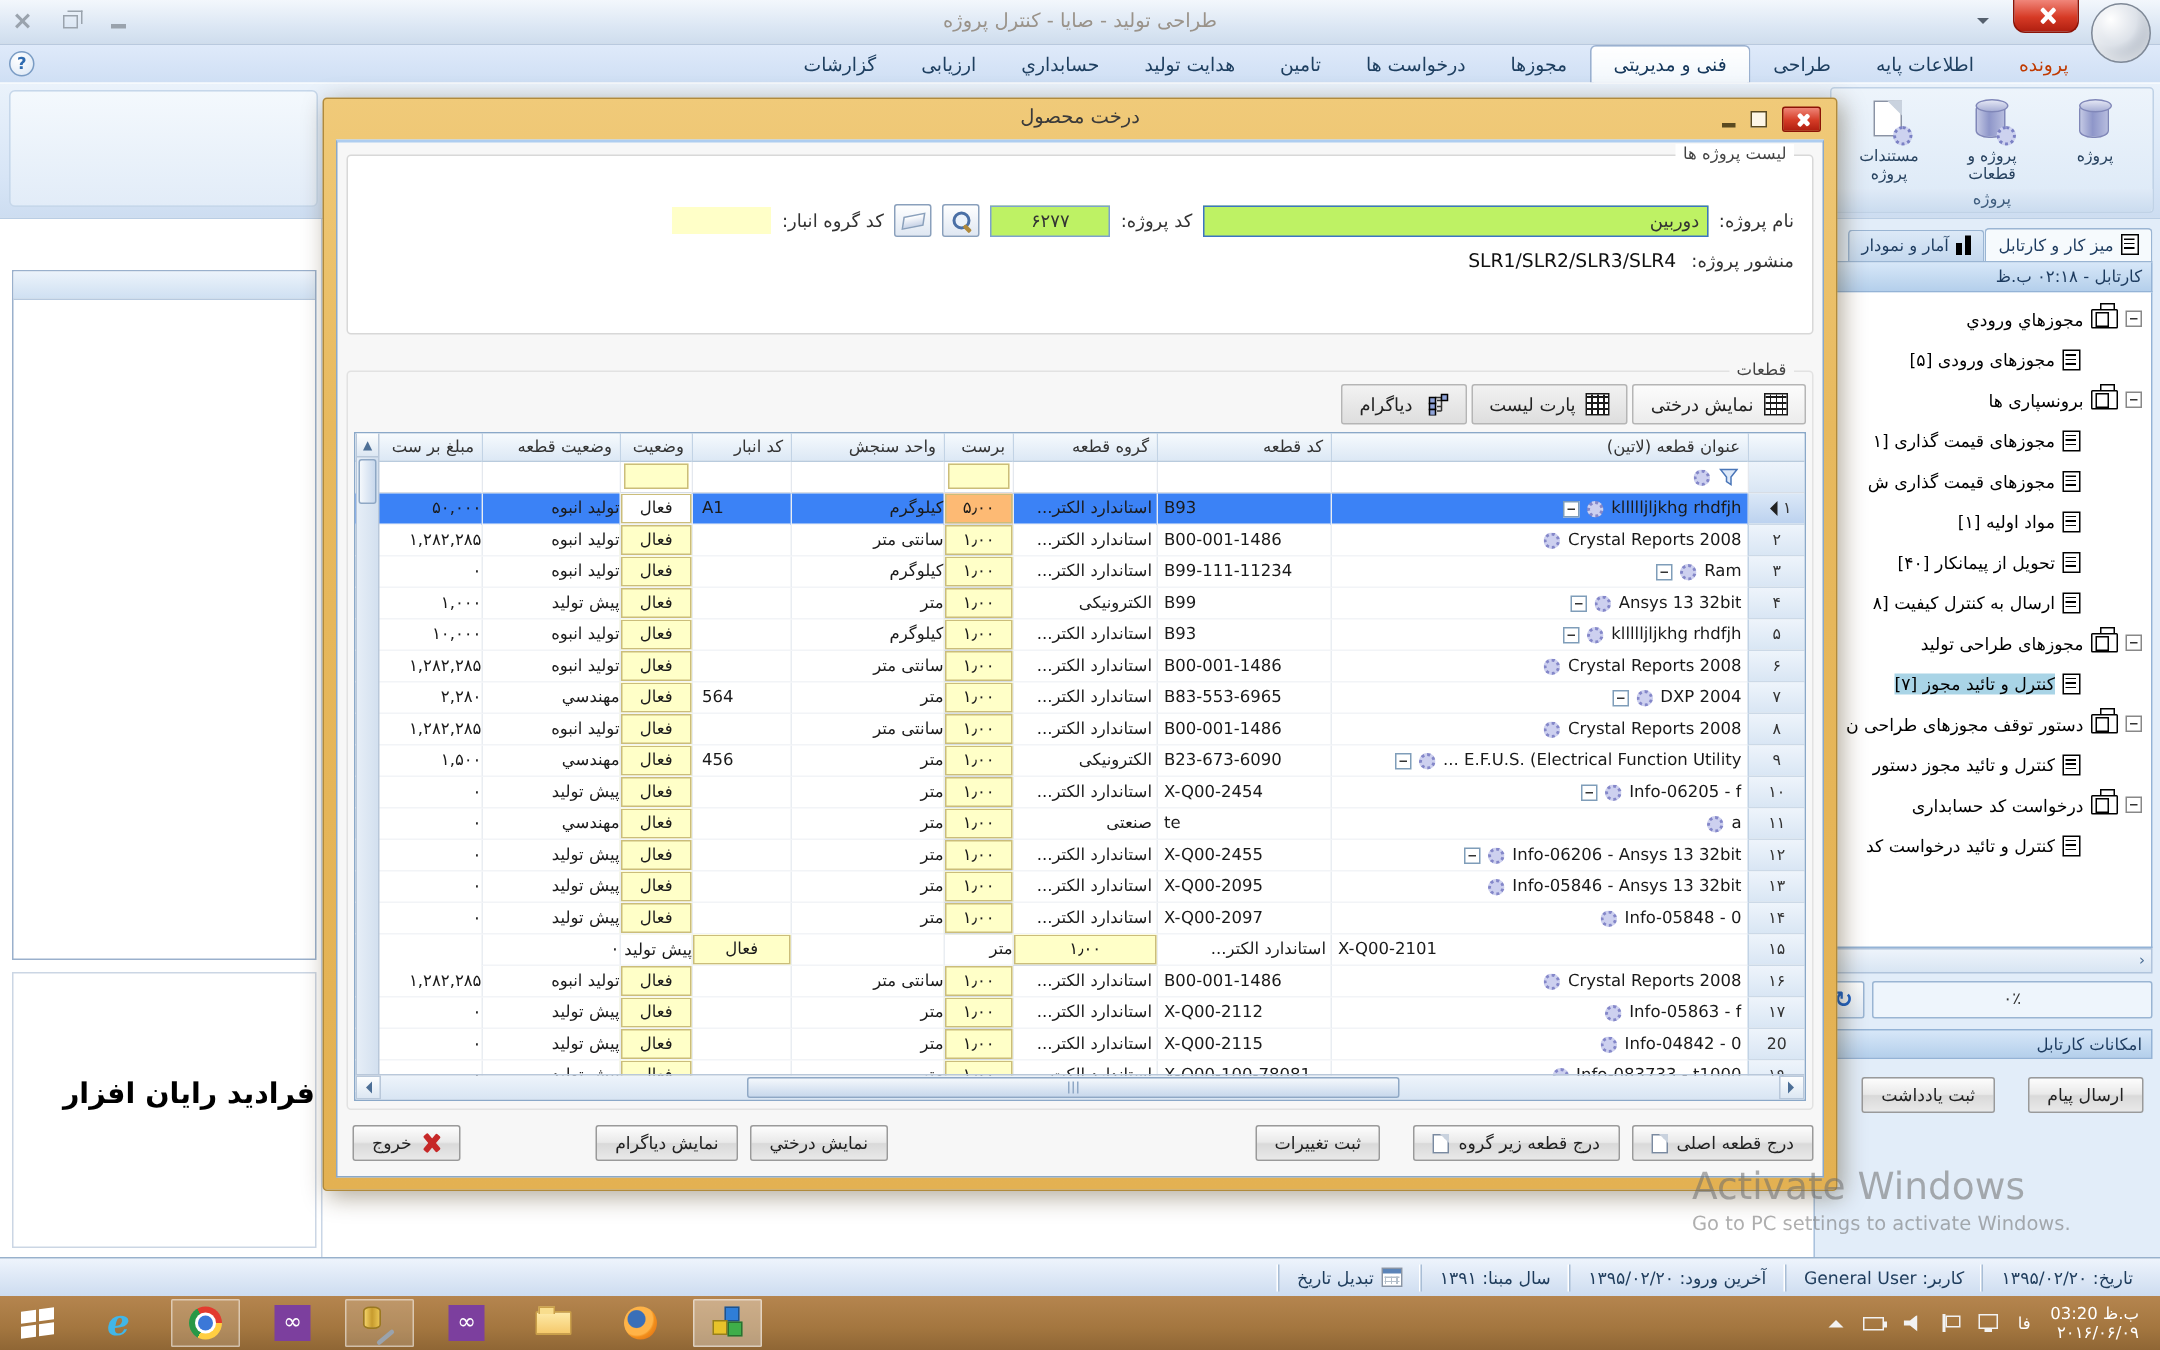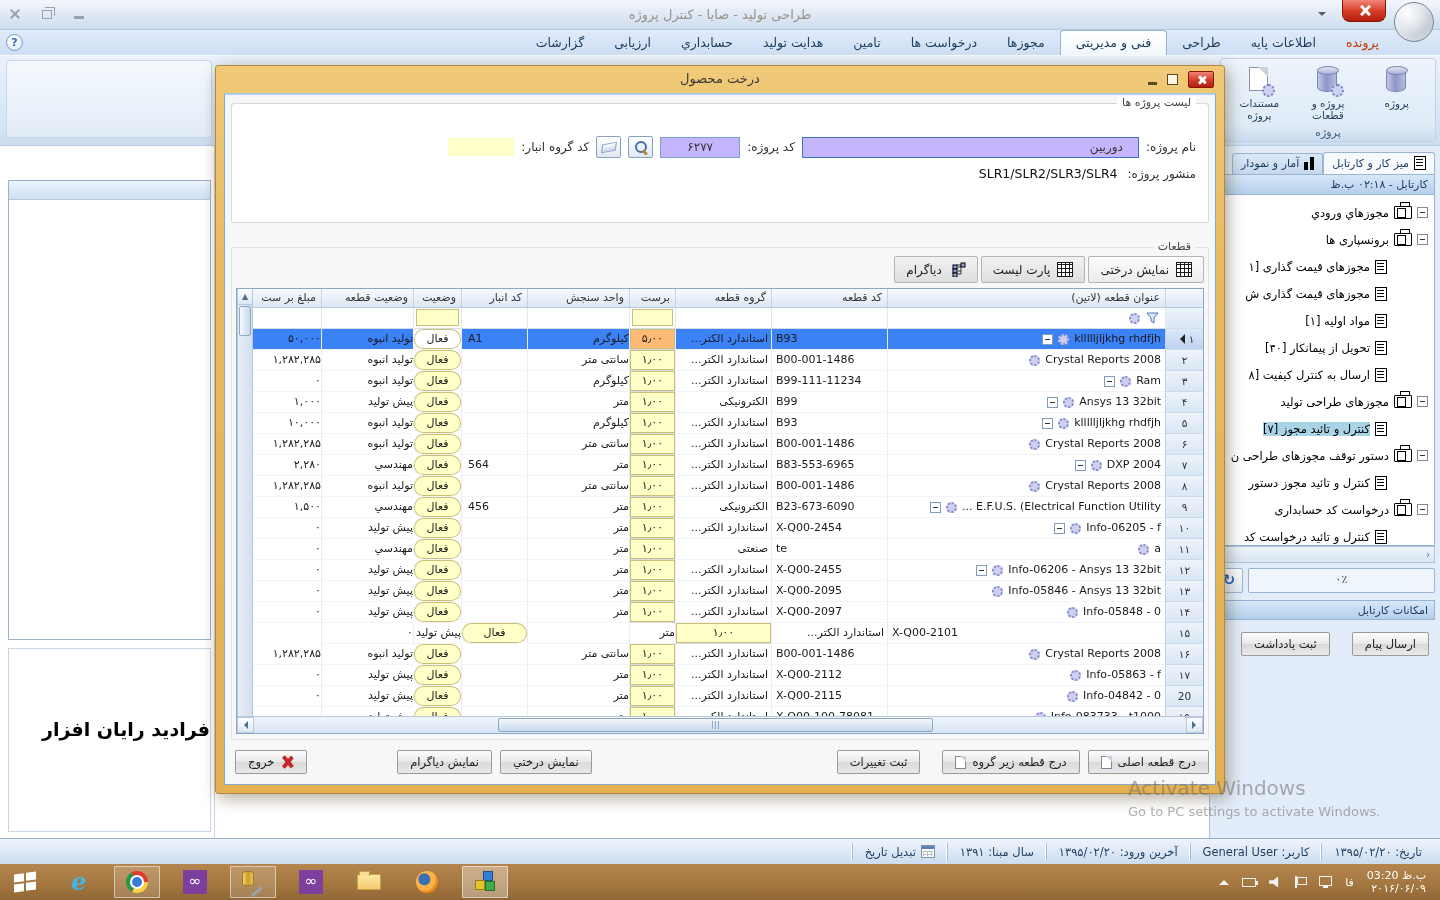--- a/index.html
+++ b/index.html
@@ -71,21 +71,21 @@
     border:1px solid #9ab5d3; border-bottom:none; border-radius:3px 3px 0 0; background:linear-gradient(#dce9f7,#c4d8ee); white-space:nowrap; }
   .rp-tab.active { background:#f6fafd; }
   .ic-doclines { display:inline-block; width:12px; height:14px; background:#fff; border:1.5px solid #000; position:relative; }
   .ic-doclines::after { content:""; position:absolute; left:1px; top:2px; width:7px; height:8px;
     background:repeating-linear-gradient(#000 0 1px, transparent 1px 3px); }
   .ic-bars { display:inline-flex; align-items:flex-end; gap:2px; height:13px; }
   .ic-bars i { display:block; background:#000; width:4px; }
   .ic-bars i:nth-child(1){height:13px;} .ic-bars i:nth-child(2){height:8px;}
   .rp-header { height:20px; background:linear-gradient(#d7e7f8,#b4cfeb); border:1px solid #94b3d6; border-top:none;
     font-size:11px; color:#1c3a5e; padding:3px 6px 0; }
-  .rp-tree { background:#fff; border:1px solid #94b3d6; border-top:none; height:351px; overflow:hidden; padding-top:4px; position:relative; }
+  .rp-tree { background:#fff; border:1px solid #94b3d6; border-top:none; height:437px; overflow:hidden; padding-top:4px; position:relative; }
   .titem { display:flex; direction:rtl; align-items:center; height:27px; font-size:11.5px; color:#000; padding-right:6px; gap:5px; }
   .titem.child { padding-right:38px; }
   .texp { width:11px; height:11px; border:1px solid #888; background:#fff; position:relative; flex:0 0 auto; }
   .texp::after { content:""; position:absolute; left:2px; right:2px; top:4px; height:1px; background:#333; }
   .titem:not(.folder) .texp { visibility:hidden; width:4px; }
   .ic-folder { width:18px; height:13px; border:1.5px solid #000; background:#fff; position:relative; flex:0 0 auto; border-radius:1px; }
   .ic-folder::before { content:""; position:absolute; top:-5px; right:1px; width:8px; height:3px; background:#fff; border:1.5px solid #000; border-bottom:none; }
   .ic-folder::after { content:""; position:absolute; left:2px; top:1px; width:7px; height:8px; background:#fff; border:1px solid #000; }
   .titem .lbl { white-space:nowrap; }
   .titem.selected .lbl { background:#a9d4e6; }
@@ -162,21 +162,21 @@
   .dg-max { width:11px; height:11px; border:1.5px solid #5a4a20; background:#fdf6e6; }
   .dg-close { width:26px; height:17px; border-radius:2px; background:linear-gradient(#ef8577,#d43b26 55%,#b01f10);
     border:1px solid #8c1306; display:flex; align-items:center; justify-content:center; }
   .dg-close .xicon { width:9px; height:10px; } .dg-close .xicon::before,.dg-close .xicon::after { left:4px; height:10px; width:2.5px; }
   .dlg-body { position:absolute; left:8px; right:8px; top:27px; bottom:8px; background:#f7f7f7; border:1px solid #8aa8c8; border-top:2px solid #aecdf0; }
 
   .grp { position:absolute; border:1px solid #d8d8d8; border-radius:3px; background:#fff; }
   .grp-legend { position:absolute; top:-8px; right:12px; background:#fff; padding:0 5px; font-size:11px; color:#444; }
   .grp-projects { top:8px; left:6px; right:6px; height:120px; }
   .fields-row { position:absolute; top:32px; right:12px; left:10px; display:flex; direction:rtl; align-items:center; gap:7px; font-size:12px; color:#333; }
-  .inp { height:21px; border:1px solid #7da2ce; background:#c4b5fd; font-size:12px; padding:0 15px; line-height:19px; }
+  .inp { height:21px; border:1px solid #7da2ce; background:#bef264; font-size:12px; padding:0 5px; line-height:19px; }
   .inp-name { width:337px; border-color:#3b74c4; }
   .inp-code { width:80px; text-align:center; }
   .tool-btn { width:25px; height:22px; border:1px solid #8aa0bc; border-radius:2px;
     background:linear-gradient(#ffffff,#dfe7f2); display:flex; align-items:center; justify-content:center; }
   .ic-mag { position:relative; width:14px; height:14px; }
   .ic-mag::before { content:""; position:absolute; left:1px; top:1px; width:8px; height:8px; border:2px solid #4a6fa5; border-radius:50%; background:#eaf1fa; }
   .ic-mag::after { content:""; position:absolute; right:0; bottom:1px; width:6px; height:2.5px; background:#b08a3c; transform:rotate(45deg); border-radius:1px; }
   .ic-eraser { width:14px; height:9px; background:linear-gradient(#ffffff,#c9d4e8); border:1px solid #8aa0bc; transform:skewX(-20deg) rotate(-12deg); }
   .yellow-box { width:66px; height:18px; background:#ffffc8; }
   .charter-row { position:absolute; top:62px; right:12px; display:flex; direction:rtl; align-items:center; gap:10px; font-size:12px; color:#333; }
@@ -212,21 +212,21 @@
   .trow .titlec { display:flex; direction:rtl; align-items:center; gap:5px; padding-right:4px; }
   .ttl { direction:ltr; unicode-bidi:embed; overflow:hidden; max-width:215px; }
   .minus { width:11px; height:11px; border:1px solid #7f9db9; background:#fff; position:relative; flex:0 0 auto; visibility:hidden; }
   .minus::after { content:""; position:absolute; left:2px; right:2px; top:4px; height:1px; background:#333; }
   .trow.exp .minus { visibility:visible; }
   .trow .codec { text-align:left; direction:ltr; padding-left:4px; padding-right:4px; }
   .trow .groupc { text-align:right; padding-left:2px; padding-right:3px; }
   .trow .borsetc { margin:0; border-bottom:1px solid #d7dde5; background:#ffffc8; box-shadow:inset 0 0 0 1px #cbbd7a; text-align:center; }
   .trow .unitc { text-align:right; padding-left:8px; }
   .trow .warec { text-align:left; direction:ltr; padding-left:6px; }
-  .trow .statusc { background:#ffffc8; box-shadow:inset 0 0 0 1px #cbbd7a; text-align:center;border-radius:10px; }
+  .trow .statusc { background:#ffffc8; box-shadow:inset 0 0 0 1px #cbbd7a; text-align:center; }
   .trow .pstatc { text-align:right; padding-left:16px; }
   .trow .amtc { text-align:right; padding-left:12px; }
   .trow.selected > div { background:#3b82f6; }
   .trow.selected .num { background:linear-gradient(#dbe8f7,#bcd2ef); }
   .trow.selected .borsetc { background:#fdba74; }
   .trow.selected .statusc { background:#fff; }
 
   .vscroll { position:absolute; left:0; top:0; bottom:17px; width:16px; background:linear-gradient(90deg,#e6eef7,#d3e0ef); border-left:1px solid #b9c8da; border-right:1px solid #b9c8da; }
   .vs-arrow { height:16px; border-bottom:1px solid #b9c8da; background:linear-gradient(#fdfefe,#dce7f3); text-align:center; font-size:8px; color:#4d6f96; line-height:15px; }
   .vs-thumb { position:absolute; top:17px; left:1px; right:1px; height:30px; border:1px solid #8fa8c5; border-radius:2px; background:linear-gradient(90deg,#f4f8fc,#c8d8ec); }
@@ -242,21 +242,21 @@
   .dlg-footer { position:absolute; bottom:9px; left:6px; right:6px; height:26px; display:flex; direction:rtl; align-items:center; }
   .fbtn-icon-page { width:11px; height:13px; background:#fff; border:1px solid #7a8aa0; position:relative; flex:0 0 auto; }
   .fbtn-icon-page::before { content:""; position:absolute; right:-1px; top:-1px; border:3px solid #c9d2de; border-left-color:transparent; border-bottom-color:transparent; }
   .dlg-footer .sp1 { width:245px; } .dlg-footer .sp2 { flex:1; }
   .xicon-exit { position:relative; width:14px; height:14px; flex:0 0 auto; }
   .xicon-exit::before,.xicon-exit::after { content:""; position:absolute; left:6px; top:0; width:3.5px; height:14px; background:#c62828; border-radius:1px; }
   .xicon-exit::before { transform:rotate(40deg);} .xicon-exit::after { transform:rotate(-40deg);}
 
   .funnel-svg, .dia-svg { display:block; }
   .watermark { position:absolute; left:1128px; top:776px; z-index:30; direction:ltr; color:rgba(110,110,110,.55); }
-  .watermark .l1 { font-size:20px; }
+  .watermark .l1 { font-size:25px; }
   .watermark .l2 { font-size:13px; margin-top:4px; }
 </style>
 </head>
 <body>
 
 <div class="titlebar">
   <div class="win-glyphs">
     <span class="g-close"></span>
     <span class="g-restore"></span>
     <span class="g-min"></span>
@@ -342,20 +342,25 @@
   </div>
   <div class="rp-header">کارتابل - ۰۲:۱۸ ب.ظ</div>
   <div class="rp-tree">
 
       <div class="titem folder">
         <span class="texp"></span>
         <span class="tico ic-folder"></span>
         <span class="lbl">مجوزهاي ورودي</span>
       </div>
 
+      <div class="titem child">
+        <span class="texp"></span>
+        <span class="tico ic-doclines"></span>
+        <span class="lbl">مجوزهای ورودی [۵]</span>
+      </div>
 
       <div class="titem folder">
         <span class="texp"></span>
         <span class="tico ic-folder"></span>
         <span class="lbl">برونسپاری ها</span>
       </div>
 
       <div class="titem child">
         <span class="texp"></span>
         <span class="tico ic-doclines"></span>

